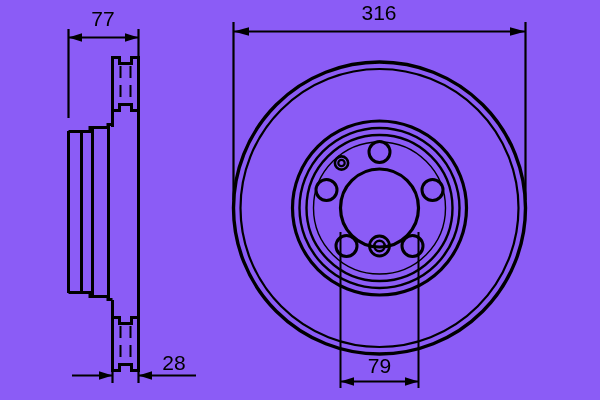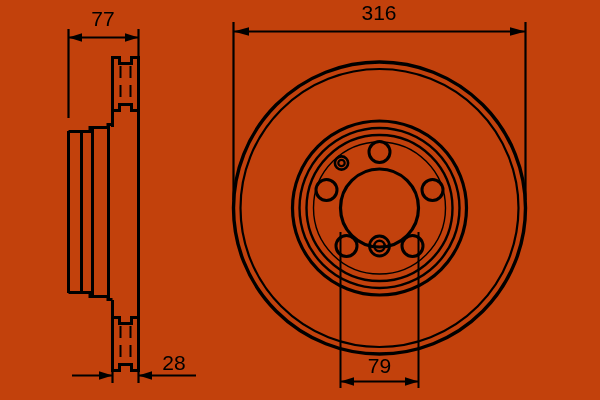--- a/index.html
+++ b/index.html
@@ -7,21 +7,21 @@
     padding: 0;
     background: #ffffff;
   }
   body {
     font-family: "Liberation Sans", sans-serif;
   }
   #drawing-root {
     position: relative;
     width: 600px;
     height: 400px;
-    background: #c2410c;
+    background: #8b5cf6;
     overflow: hidden;
   }
   #drawing-svg {
     display: block;
     width: 600px;
     height: 400px;
   }
   .dim-text {
     font-family: "Liberation Sans", sans-serif;
     font-size: 21px;

